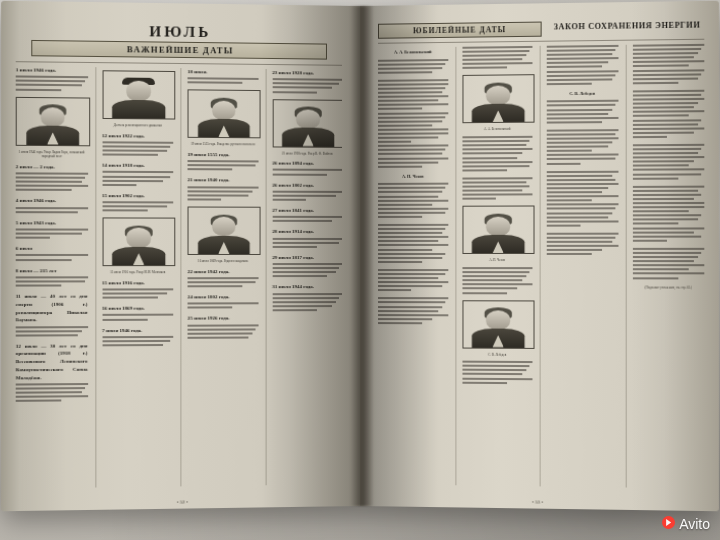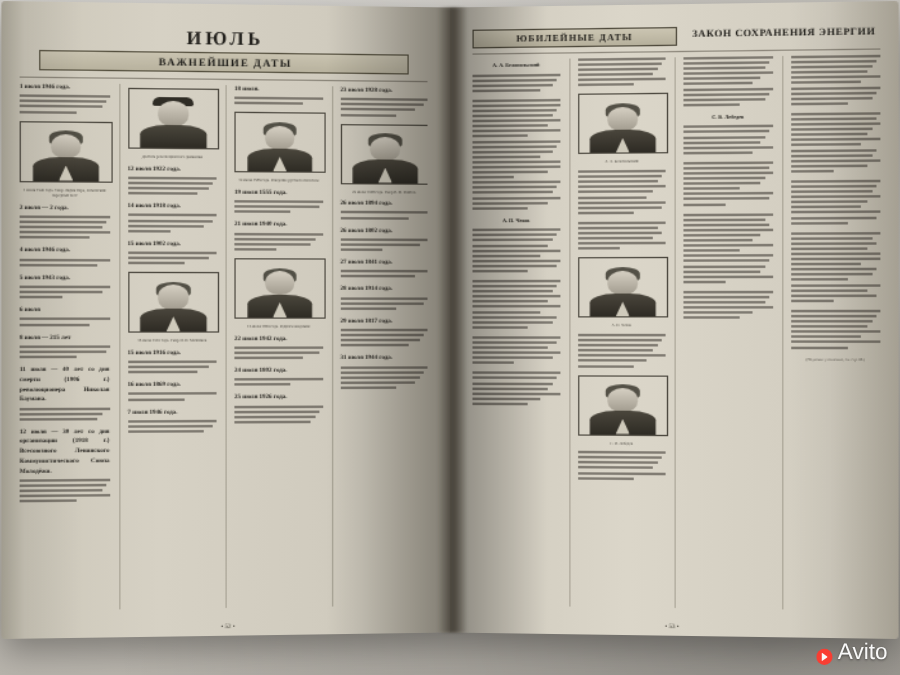--- a/index.html
+++ b/index.html
@@ -272,24 +272,24 @@
     text-align: center;
     margin-top: 4px;
     color: #454139;
   }
   
   .watermark {
     position: absolute;
     right: 10px;
     bottom: 8px;
     display: flex;
-    align-items: flex-end;
+    align-items: flex-start;
     gap: 4px;
     font-family: "Liberation Sans", sans-serif;
-    font-size: 18px;
+    font-size: 14px;
     color: #ffffff;
     text-shadow: 0 1px 2px rgba(0,0,0,0.5);
     opacity: .95;
   }
   .wm-dot {
     width: 13px; height: 13px;
     border-radius: 50%;
     background: #ff3a2f;
     position: relative;
   }

